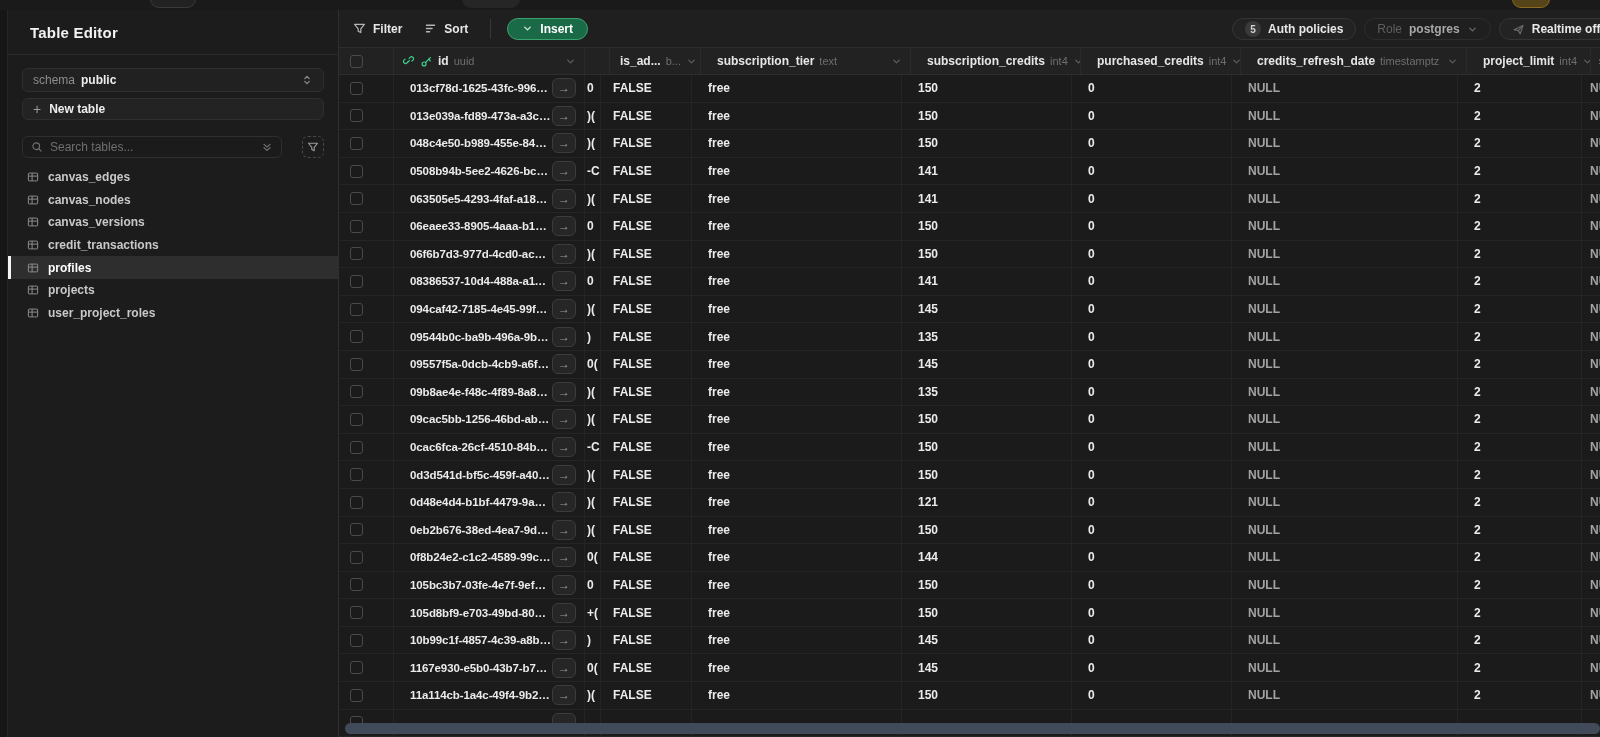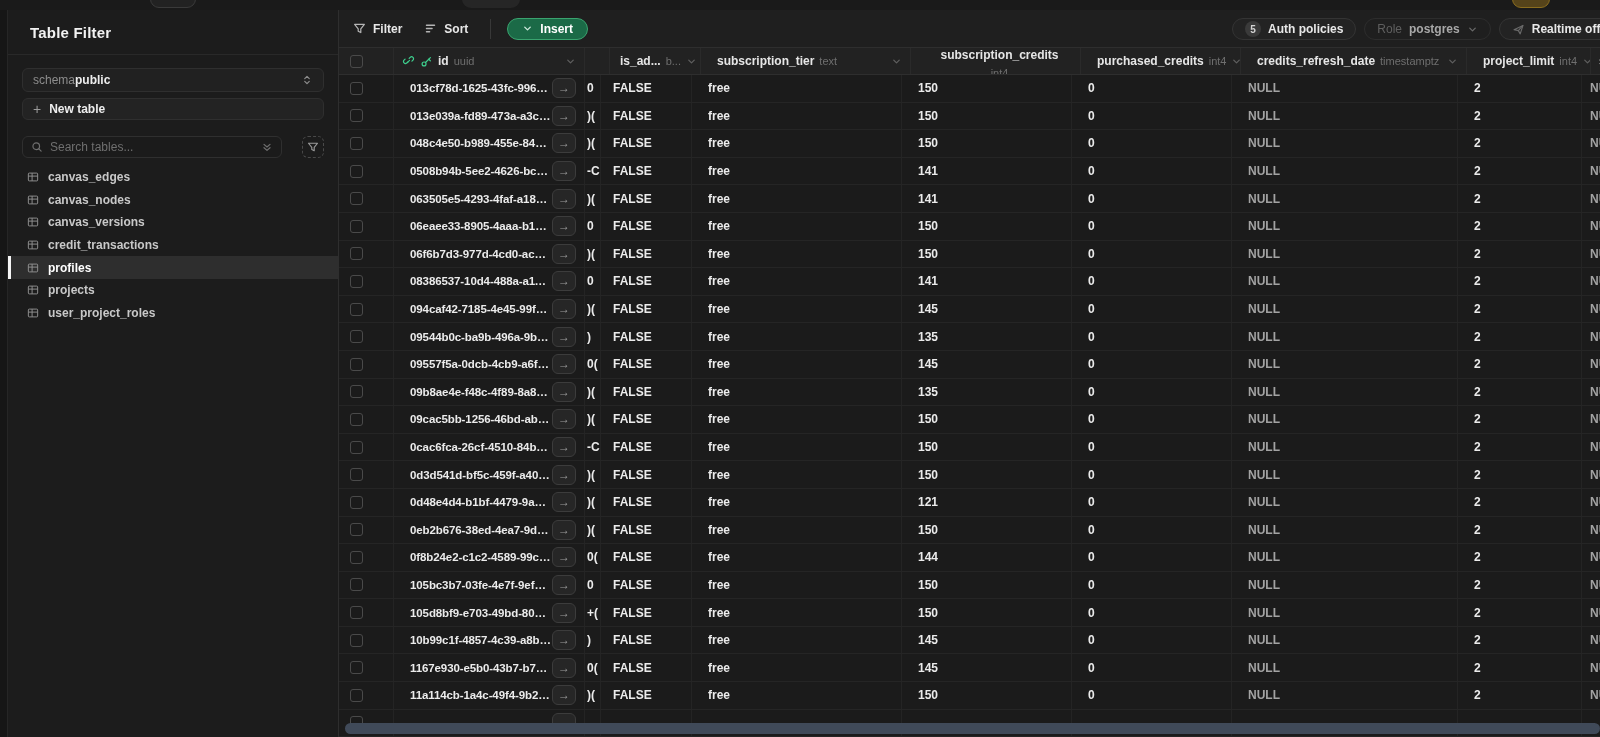--- a/index.html
+++ b/index.html
@@ -15,21 +15,21 @@
   .p1 { left:150px; width:46px; background:#222; border:1px solid #3a3a3a; }
   .p2 { left:462px; width:58px; background:#262626; }
   .p3 { left:1512px; width:38px; background:#55431a; border:1px solid #8a6d1f; }
   
   .left-rail { position:absolute; top:10px; left:0; width:8px; height:727px; background:#161616; border-right:1px solid #262626; }
   
   .sidebar { position:absolute; top:10px; left:8px; width:331px; height:727px; background:#1c1c1c; border-right:1px solid #2e2e2e; }
   .sb-header { height:45px; border-bottom:1px solid #292929; display:flex; align-items:center; padding:0 22px; }
   .sb-header h1 { font-size:15px; font-weight:bold; color:#f2f2f2; letter-spacing:.2px; }
   .schema-select { position:absolute; top:58px; left:14px; width:302px; height:24px; background:#212121;
-    border:1px solid #2f2f2f; border-radius:6px; display:flex; align-items:center; padding:0 10px; cursor:pointer; }
+    border:1px solid #2f2f2f; border-radius:6px; display:flex; align-items:center; gap:6px; padding:0 10px; cursor:pointer; }
   .schema-select .muted { color:#8d8d8d; font-size:12px; }
   .schema-select strong { color:#ededed; font-size:12px; }
   .sel-icon { margin-left:auto; color:#8d8d8d; display:flex; }
   .new-table-btn { position:absolute; top:88px; left:14px; width:302px; height:22px; background:#232323;
     border:1px solid #2f2f2f; border-radius:6px; display:flex; align-items:center; gap:8px; padding:0 10px; cursor:pointer; }
   .new-table-btn .plus { color:#9a9a9a; font-size:14px; line-height:1; }
   .new-table-btn span[data-name="new-table-label"] { font-size:12px; font-weight:bold; color:#ededed; }
   .search-row { position:absolute; top:126px; left:14px; width:302px; height:22px; display:flex; gap:20px; }
   .search-box { flex:1; height:22px; border:1px solid #2f2f2f; border-radius:6px; background:#1b1b1b;
     display:flex; align-items:center; gap:7px; padding:0 8px; color:#6f6f6f; }
@@ -106,21 +106,21 @@
   <div class="top-strip" data-name="top-clipped-strip">
     <div class="clip-pill p1" data-name="clipped-pill"></div>
     <div class="clip-pill p2" data-name="clipped-pill"></div>
     <div class="clip-pill p3" data-name="clipped-pill-orange"></div>
   </div>
 
   <div class="left-rail" data-name="left-rail"></div>
 
   <aside class="sidebar" data-name="sidebar">
     <div class="sb-header" data-name="sidebar-header">
-      <h1 data-name="page-title">Table Filter</h1>
+      <h1 data-name="page-title">Table Editor</h1>
     </div>
 
     <div class="schema-select" data-name="schema-select">
       <span class="muted" data-name="schema-label">schema</span>
       <strong data-name="schema-value">public</strong>
       <span class="sel-icon" data-name="chevron-up-down-icon">
         <svg width="12" height="12" viewBox="0 0 16 16" fill="none" stroke="currentColor" stroke-width="1.6" stroke-linecap="round" stroke-linejoin="round">
             <path d="M5 6.2 8 3.2l3 3"></path>
             <path d="M5 9.8l3 3 3-3"></path>
           </svg>
@@ -316,21 +316,21 @@
         </div>
         <div class="gh-cell col-subscription_tier" data-name="column-header-subscription_tier" style="width: 210px;">
           <span class="col-name" data-name="column-name">subscription_tier</span>
           <span class="col-type" data-name="column-type">text</span>
           <span class="gh-chev" data-name="chevron-down-icon">
             <svg width="11" height="11" viewBox="0 0 16 16" fill="none" stroke="currentColor" stroke-width="1.8" stroke-linecap="round" stroke-linejoin="round">
               <path d="m4 6 4 4 4-4"></path>
             </svg>
           </span>
         </div>
-        <div class="gh-cell col-subscription_credits" data-name="column-header-subscription_credits" style="width: 170px; flex-direction: column;">
+        <div class="gh-cell col-subscription_credits" data-name="column-header-subscription_credits" style="width: 170px;">
           <span class="col-name" data-name="column-name">subscription_credits</span>
           <span class="col-type" data-name="column-type">int4</span>
           <span class="gh-chev" data-name="chevron-down-icon">
             <svg width="11" height="11" viewBox="0 0 16 16" fill="none" stroke="currentColor" stroke-width="1.8" stroke-linecap="round" stroke-linejoin="round">
               <path d="m4 6 4 4 4-4"></path>
             </svg>
           </span>
         </div>
         <div class="gh-cell col-purchased_credits" data-name="column-header-purchased_credits" style="width: 160px;">
           <span class="col-name" data-name="column-name">purchased_credits</span>

